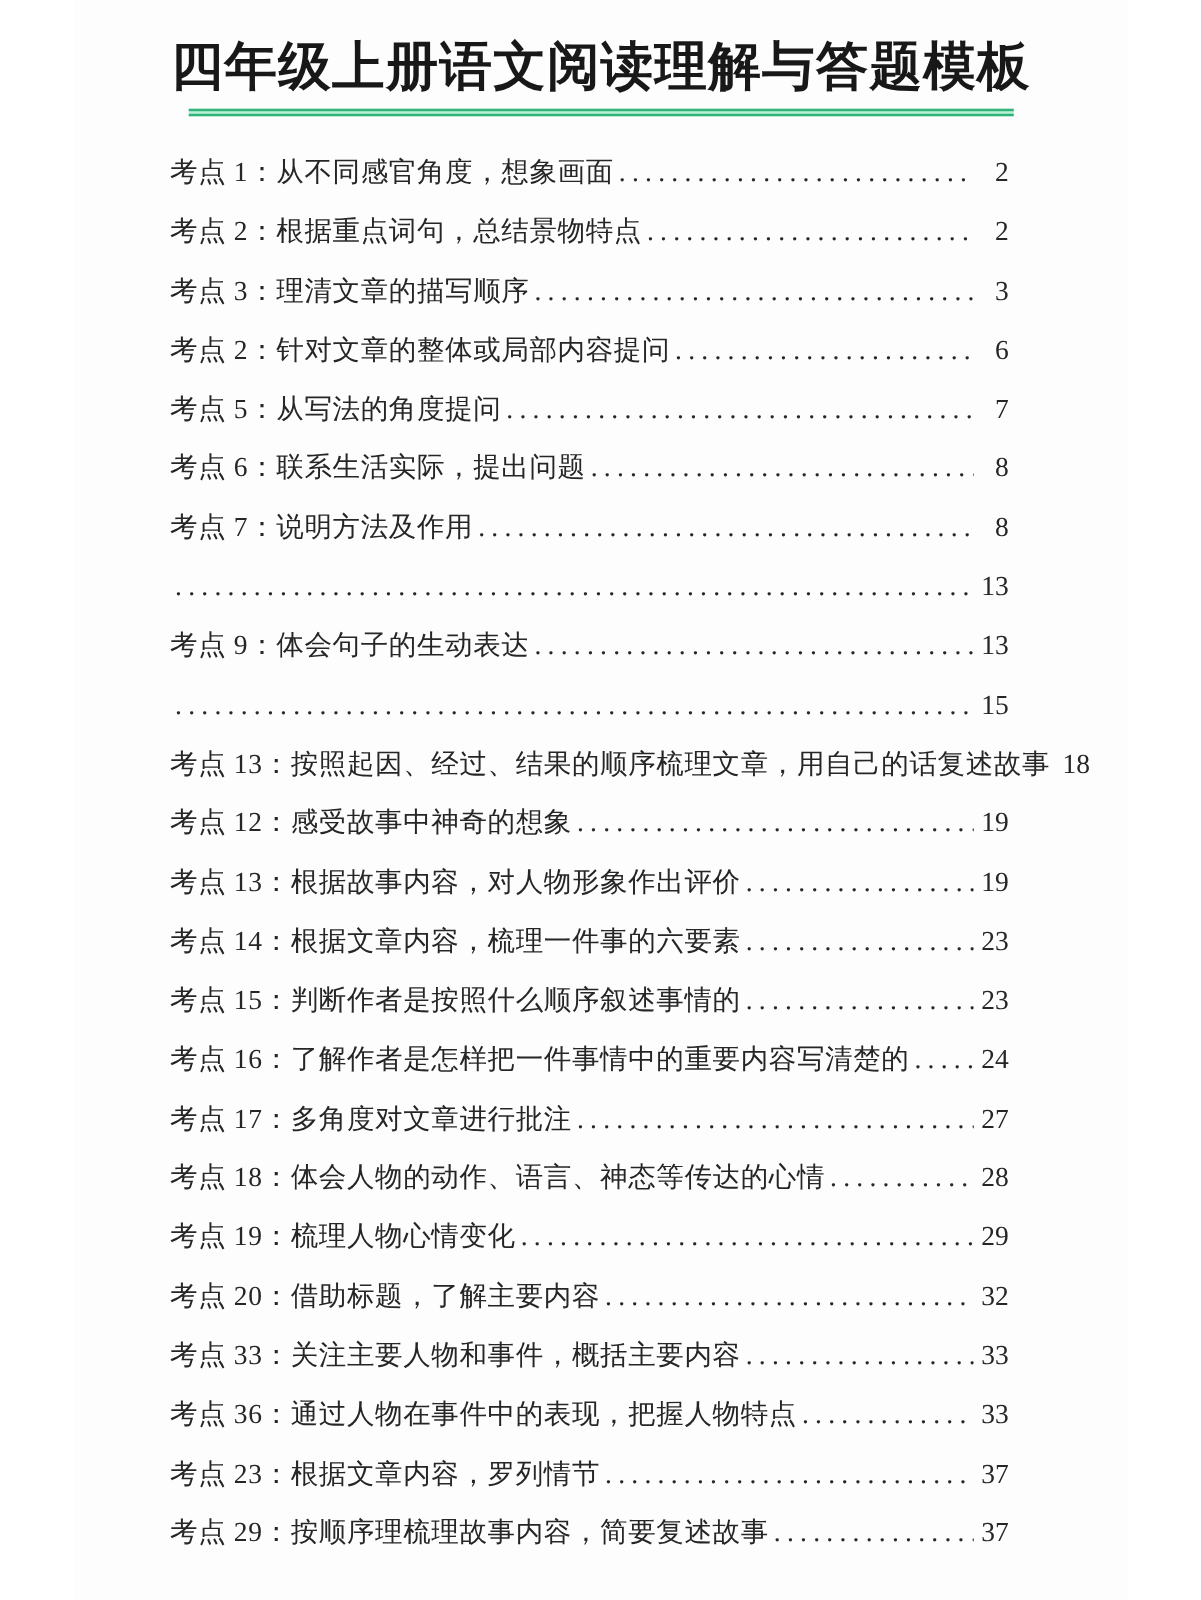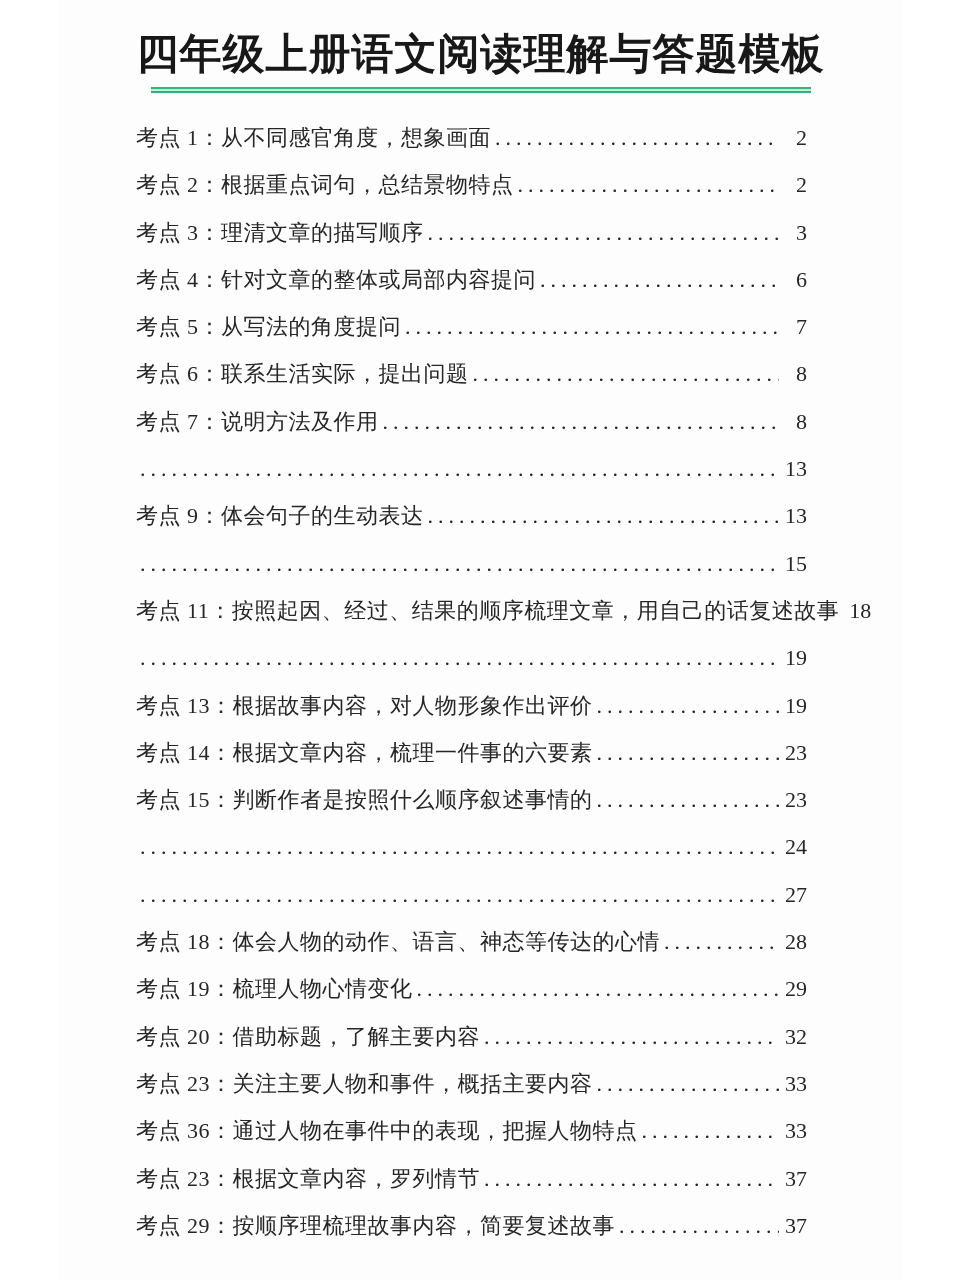--- a/index.html
+++ b/index.html
@@ -94,21 +94,21 @@
     <span class="toc-page">2</span>
   </li>
 
   <li class="toc-entry">
     <span class="toc-label">考点 3：理清文章的描写顺序</span>
     <span class="dot-leader">................................................................................................................................................................</span>
     <span class="toc-page">3</span>
   </li>
 
   <li class="toc-entry">
-    <span class="toc-label">考点 4：针对文章的整体或局部内容提问</span>
+    <span class="toc-label">考点 2：针对文章的整体或局部内容提问</span>
     <span class="dot-leader">................................................................................................................................................................</span>
     <span class="toc-page">6</span>
   </li>
 
   <li class="toc-entry">
     <span class="toc-label">考点 5：从写法的角度提问</span>
     <span class="dot-leader">................................................................................................................................................................</span>
     <span class="toc-page">7</span>
   </li>
 
@@ -134,26 +134,27 @@
     <span class="dot-leader">................................................................................................................................................................</span>
     <span class="toc-page">13</span>
   </li>
 
   <li class="toc-entry">
     <span class="dot-leader">................................................................................................................................................................</span>
     <span class="toc-page">15</span>
   </li>
 
   <li class="toc-entry">
-    <span class="toc-label">考点 11：按照起因、经过、结果的顺序梳理文章，用自己的话复述故事</span>
+    <span class="toc-label">考点 13：按照起因、经过、结果的顺序梳理文章，用自己的话复述故事</span>
     <span class="dot-leader">................................................................................................................................................................</span>
     <span class="toc-page">18</span>
   </li>
 
   <li class="toc-entry">
+    <span class="toc-label">考点 12：感受故事中神奇的想象</span>
     <span class="dot-leader">................................................................................................................................................................</span>
     <span class="toc-page">19</span>
   </li>
 
   <li class="toc-entry">
     <span class="toc-label">考点 13：根据故事内容，对人物形象作出评价</span>
     <span class="dot-leader">................................................................................................................................................................</span>
     <span class="toc-page">19</span>
   </li>
 
@@ -163,25 +164,27 @@
     <span class="toc-page">23</span>
   </li>
 
   <li class="toc-entry">
     <span class="toc-label">考点 15：判断作者是按照什么顺序叙述事情的</span>
     <span class="dot-leader">................................................................................................................................................................</span>
     <span class="toc-page">23</span>
   </li>
 
   <li class="toc-entry">
+    <span class="toc-label">考点 16：了解作者是怎样把一件事情中的重要内容写清楚的</span>
     <span class="dot-leader">................................................................................................................................................................</span>
     <span class="toc-page">24</span>
   </li>
 
   <li class="toc-entry">
+    <span class="toc-label">考点 17：多角度对文章进行批注</span>
     <span class="dot-leader">................................................................................................................................................................</span>
     <span class="toc-page">27</span>
   </li>
 
   <li class="toc-entry">
     <span class="toc-label">考点 18：体会人物的动作、语言、神态等传达的心情</span>
     <span class="dot-leader">................................................................................................................................................................</span>
     <span class="toc-page">28</span>
   </li>
 
@@ -191,21 +194,21 @@
     <span class="toc-page">29</span>
   </li>
 
   <li class="toc-entry">
     <span class="toc-label">考点 20：借助标题，了解主要内容</span>
     <span class="dot-leader">................................................................................................................................................................</span>
     <span class="toc-page">32</span>
   </li>
 
   <li class="toc-entry">
-    <span class="toc-label">考点 23：关注主要人物和事件，概括主要内容</span>
+    <span class="toc-label">考点 33：关注主要人物和事件，概括主要内容</span>
     <span class="dot-leader">................................................................................................................................................................</span>
     <span class="toc-page">33</span>
   </li>
 
   <li class="toc-entry">
     <span class="toc-label">考点 36：通过人物在事件中的表现，把握人物特点</span>
     <span class="dot-leader">................................................................................................................................................................</span>
     <span class="toc-page">33</span>
   </li>
 

